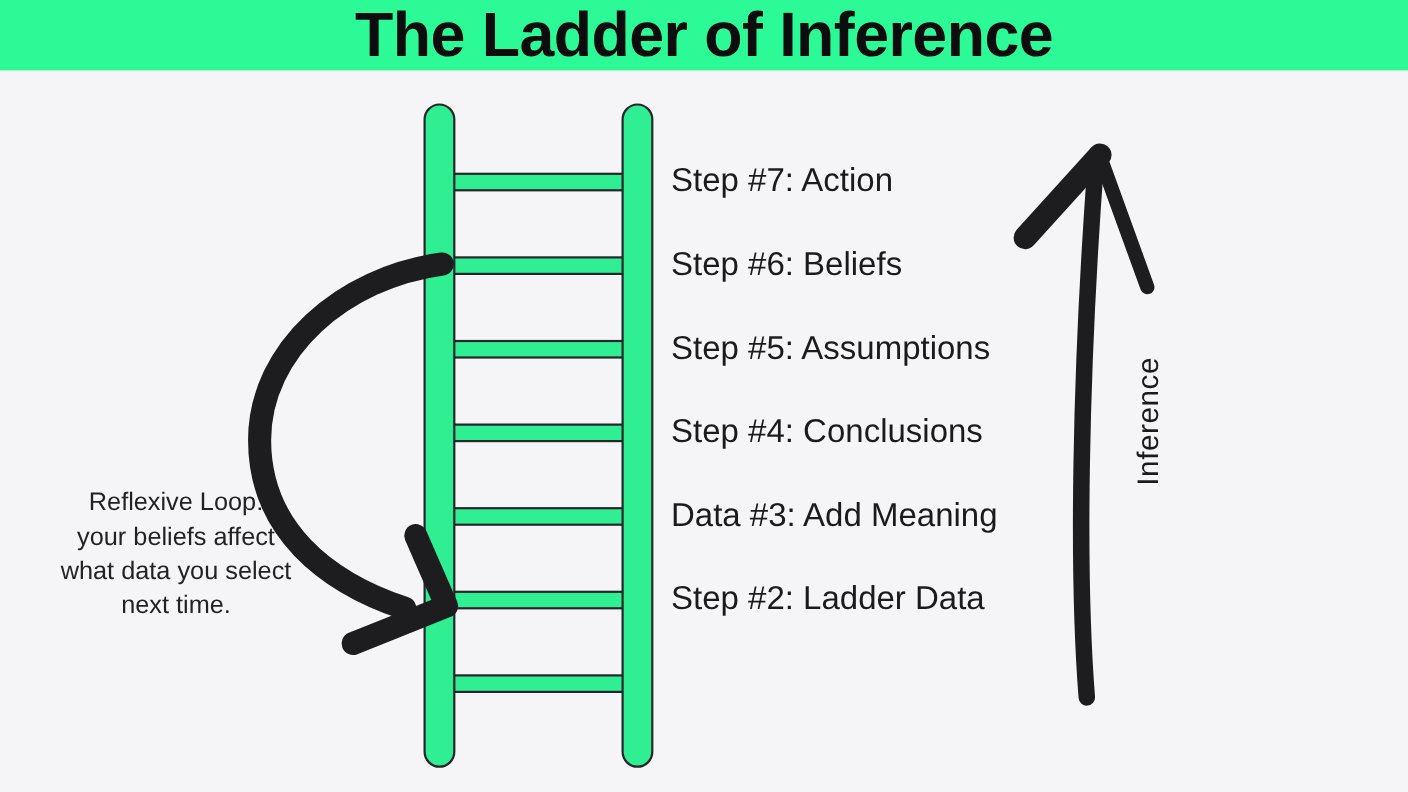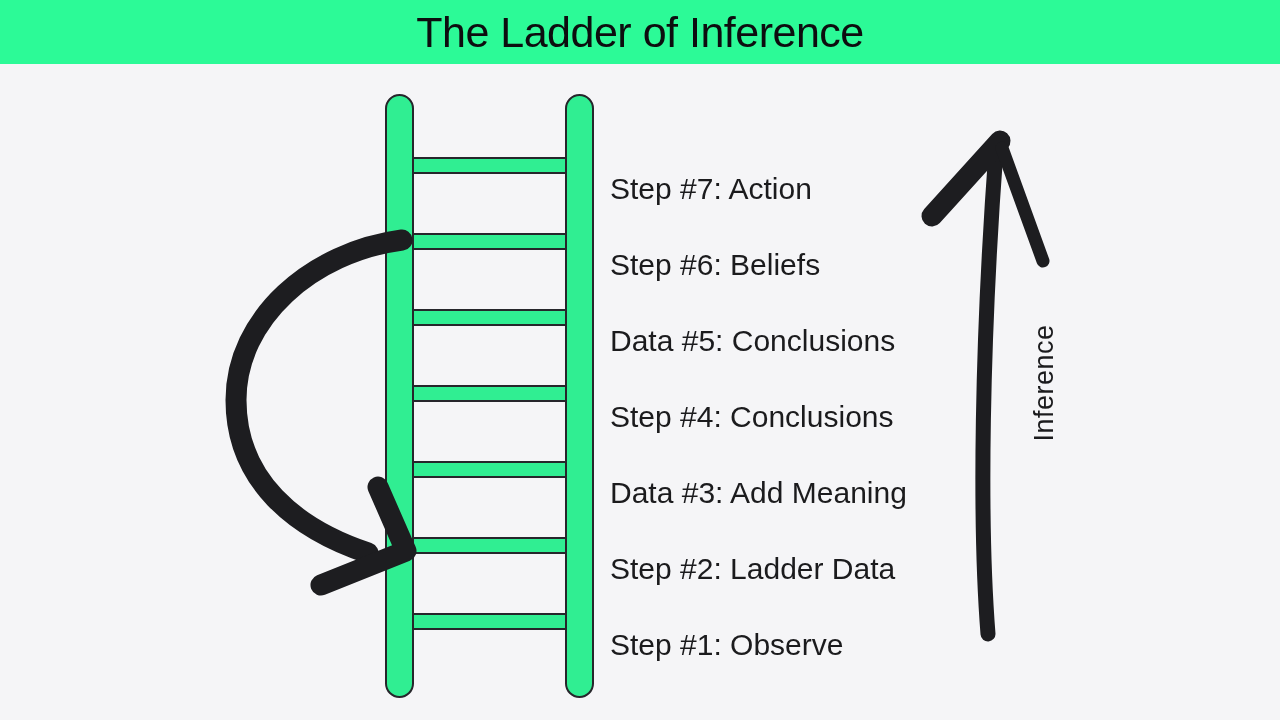--- a/index.html
+++ b/index.html
@@ -18,22 +18,22 @@
     position: absolute;
     top: 0; left: 0;
     width: 1280px;
     height: 64px;
     background: #2cfa97;
     display: flex;
     align-items: center;
     justify-content: center;
   }
   .banner h1 {
-    font-size: 43px;
-    font-weight: 400;
+    font-size: 57px;
+    font-weight: 700;
     color: #0d0d0f;
     letter-spacing: -0.5px;
   }
 
   
   svg.art {
     position: absolute;
     inset: 0;
     width: 1280px;
     height: 720px;
@@ -46,21 +46,20 @@
   .step {
     position: absolute;
     left: 610px;
     top: calc(var(--y) - 22px);
     height: 44px;
     display: flex;
     align-items: center;
     font-size: 30px;
     color: #1b1b1d;
     white-space: nowrap;
-    margin-top: 24px;
   }
 
   
   .note {
     position: absolute;
     left: 36px;
     top: 441px;
     width: 248px;
     text-align: center;
     font-size: 23px;
@@ -113,23 +112,28 @@
     <g>
       <path class="ink-stroke" stroke-width="15" d="M 988 634 C 979 520 982 340 996 150"></path>
       <path class="ink-stroke" stroke-width="21" d="M 1000 141 L 932 216"></path>
       <path class="ink-stroke" stroke-width="13" d="M 1002 148 L 1043 261"></path>
     </g>
   </svg>
 
   <div class="steps">
     <div class="step" style="--y:165px">Step #7: Action</div>
     <div class="step" style="--y:241px">Step #6: Beliefs</div>
-    <div class="step" style="--y:317px">Data #5: Conclusions</div>
+    <div class="step" style="--y:317px">Step #5: Assumptions</div>
     <div class="step" style="--y:393px">Step #4: Conclusions</div>
     <div class="step" style="--y:469px">Data #3: Add Meaning</div>
     <div class="step" style="--y:545px">Step #2: Ladder Data</div>
-    <div class="step" style="--y:621px">Step #1: Observe</div>
   </div>
 
+  <div class="note">
+    <div>Reflexive Loop:</div>
+    <div>your beliefs affect</div>
+    <div>what data you select</div>
+    <div>next time.</div>
+  </div>
 
   <div class="inference-label">Inference</div>
 
 </div>
 
 </body></html>

